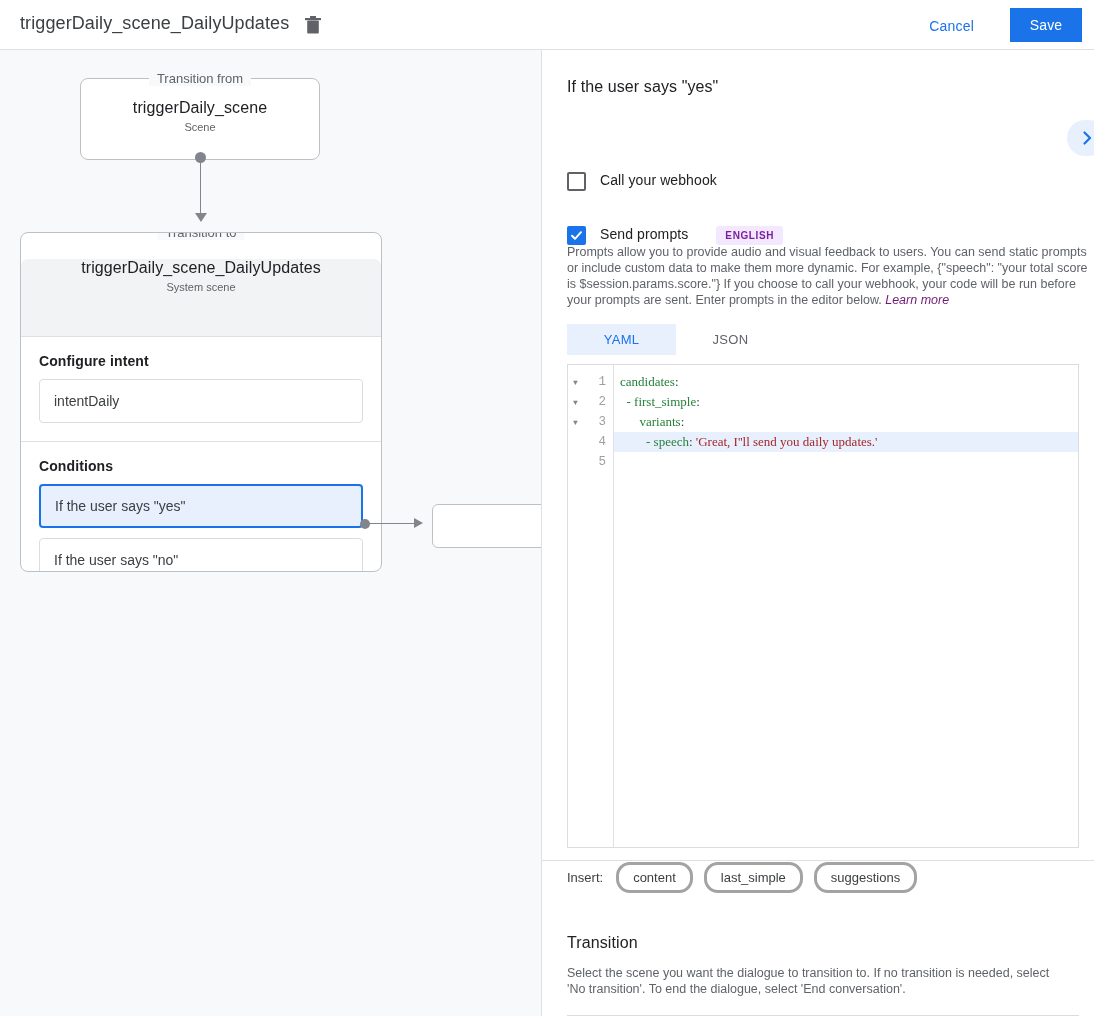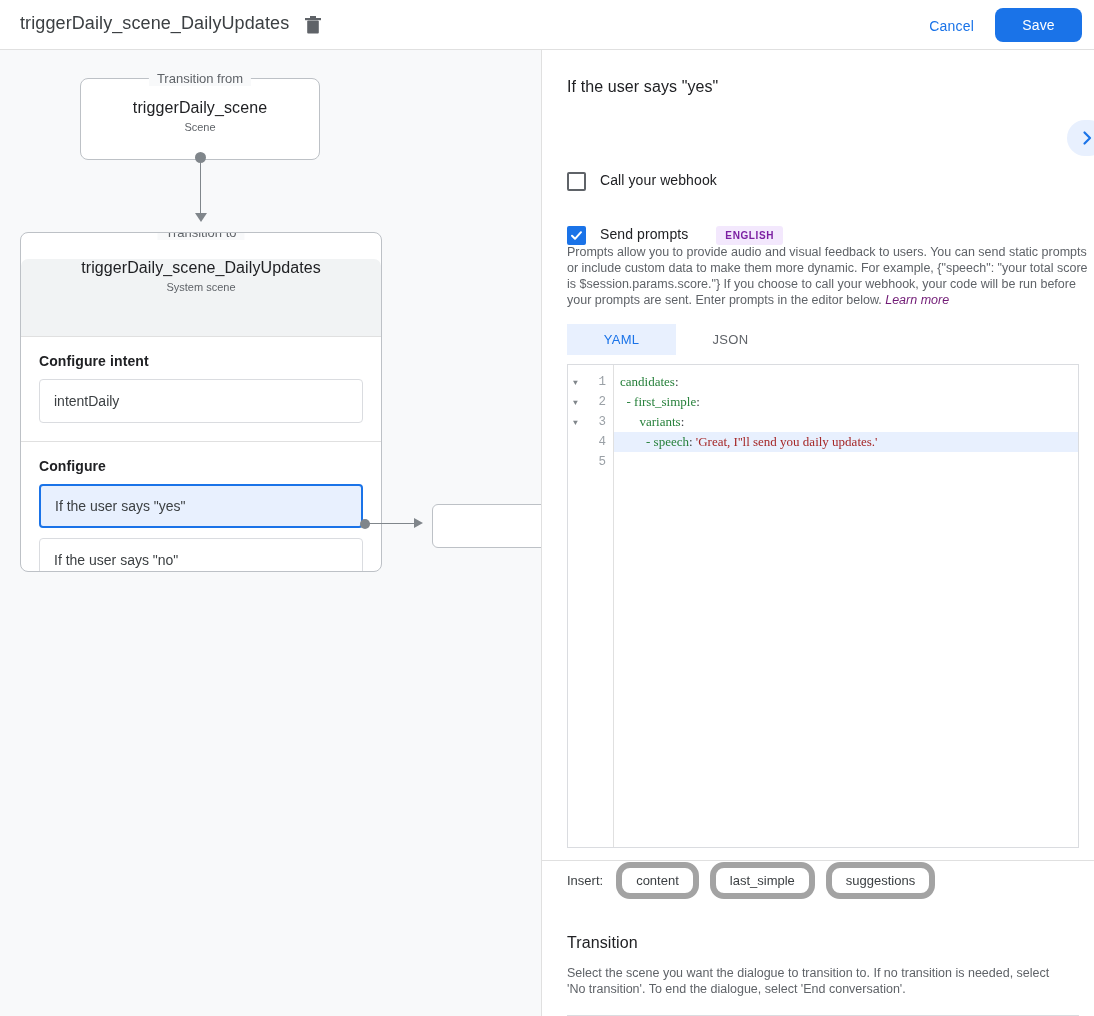--- a/index.html
+++ b/index.html
@@ -29,23 +29,23 @@
     display: flex; align-items: center; justify-content: center;
   }
   #cancel-button {
     position: absolute; right: 112px; top: 12px;
     color: #1a73e8; font-size: 14px; font-weight: 500;
     background: none; border: none; cursor: pointer;
     padding: 6px 8px; letter-spacing: .2px;
   }
   #save-button {
     position: absolute; right: 12px; top: 8px;
-    width: 87px; height: 34px;
+    width: 72px; height: 34px;
     background: #1a73e8; color: #fff;
-    border: none; border-radius: 8px;
+    border: none; border-radius: 0;
     font-size: 14px; font-weight: 500; cursor: pointer;
     letter-spacing: .2px;
     font-family: "Liberation Sans", sans-serif;
   }
 
   
   #canvas {
     position: absolute; left: 0; top: 50px;
     width: 541px; height: 966px;
     background: #f8f9fa;
@@ -254,21 +254,21 @@
   .tok-key { color: #27803b; }
   .tok-punct { color: #3c4043; }
   .tok-str { color: #a52727; }
 
   #insert-row {
     position: absolute; left: 25px; top: 812px;
     display: flex; align-items: center; gap: 11px;
   }
   #insert-label { font-size: 13px; color: #3c4043; margin-right: 2px; }
   .chip {
-    border: 6px solid #a3a3a3; border-radius: 14px;
+    border: 3px solid #a3a3a3; border-radius: 14px;
     padding: 5px 14px; font-size: 13px; color: #3c4043;
     cursor: pointer; background: #fff; white-space: nowrap;
   }
 
   #panel-divider {
     position: absolute; left: 0; top: 810px; width: 553px; height: 1px;
     background: #e0e0e0;
   }
 
   #transition-section { position: absolute; left: 25px; top: 884px; width: 512px; }
@@ -323,21 +323,21 @@
     </div>
 
     <div class="card-section">
       <div class="section-label">Configure intent</div>
       <div class="intent-box">intentDaily</div>
     </div>
 
     <div id="divider-intent"></div>
 
     <div class="card-section">
-      <div class="section-label">Configure</div>
+      <div class="section-label">Conditions</div>
       <div class="condition-row selected">If the user says "yes"</div>
       <div class="condition-row">If the user says "no"</div>
     </div>
   </div>
 
   <div id="cond-dot"></div>
   <div id="cond-line"></div>
   <div id="cond-arrow"></div>
   <div id="node-target-clipped"></div>
 </div>

